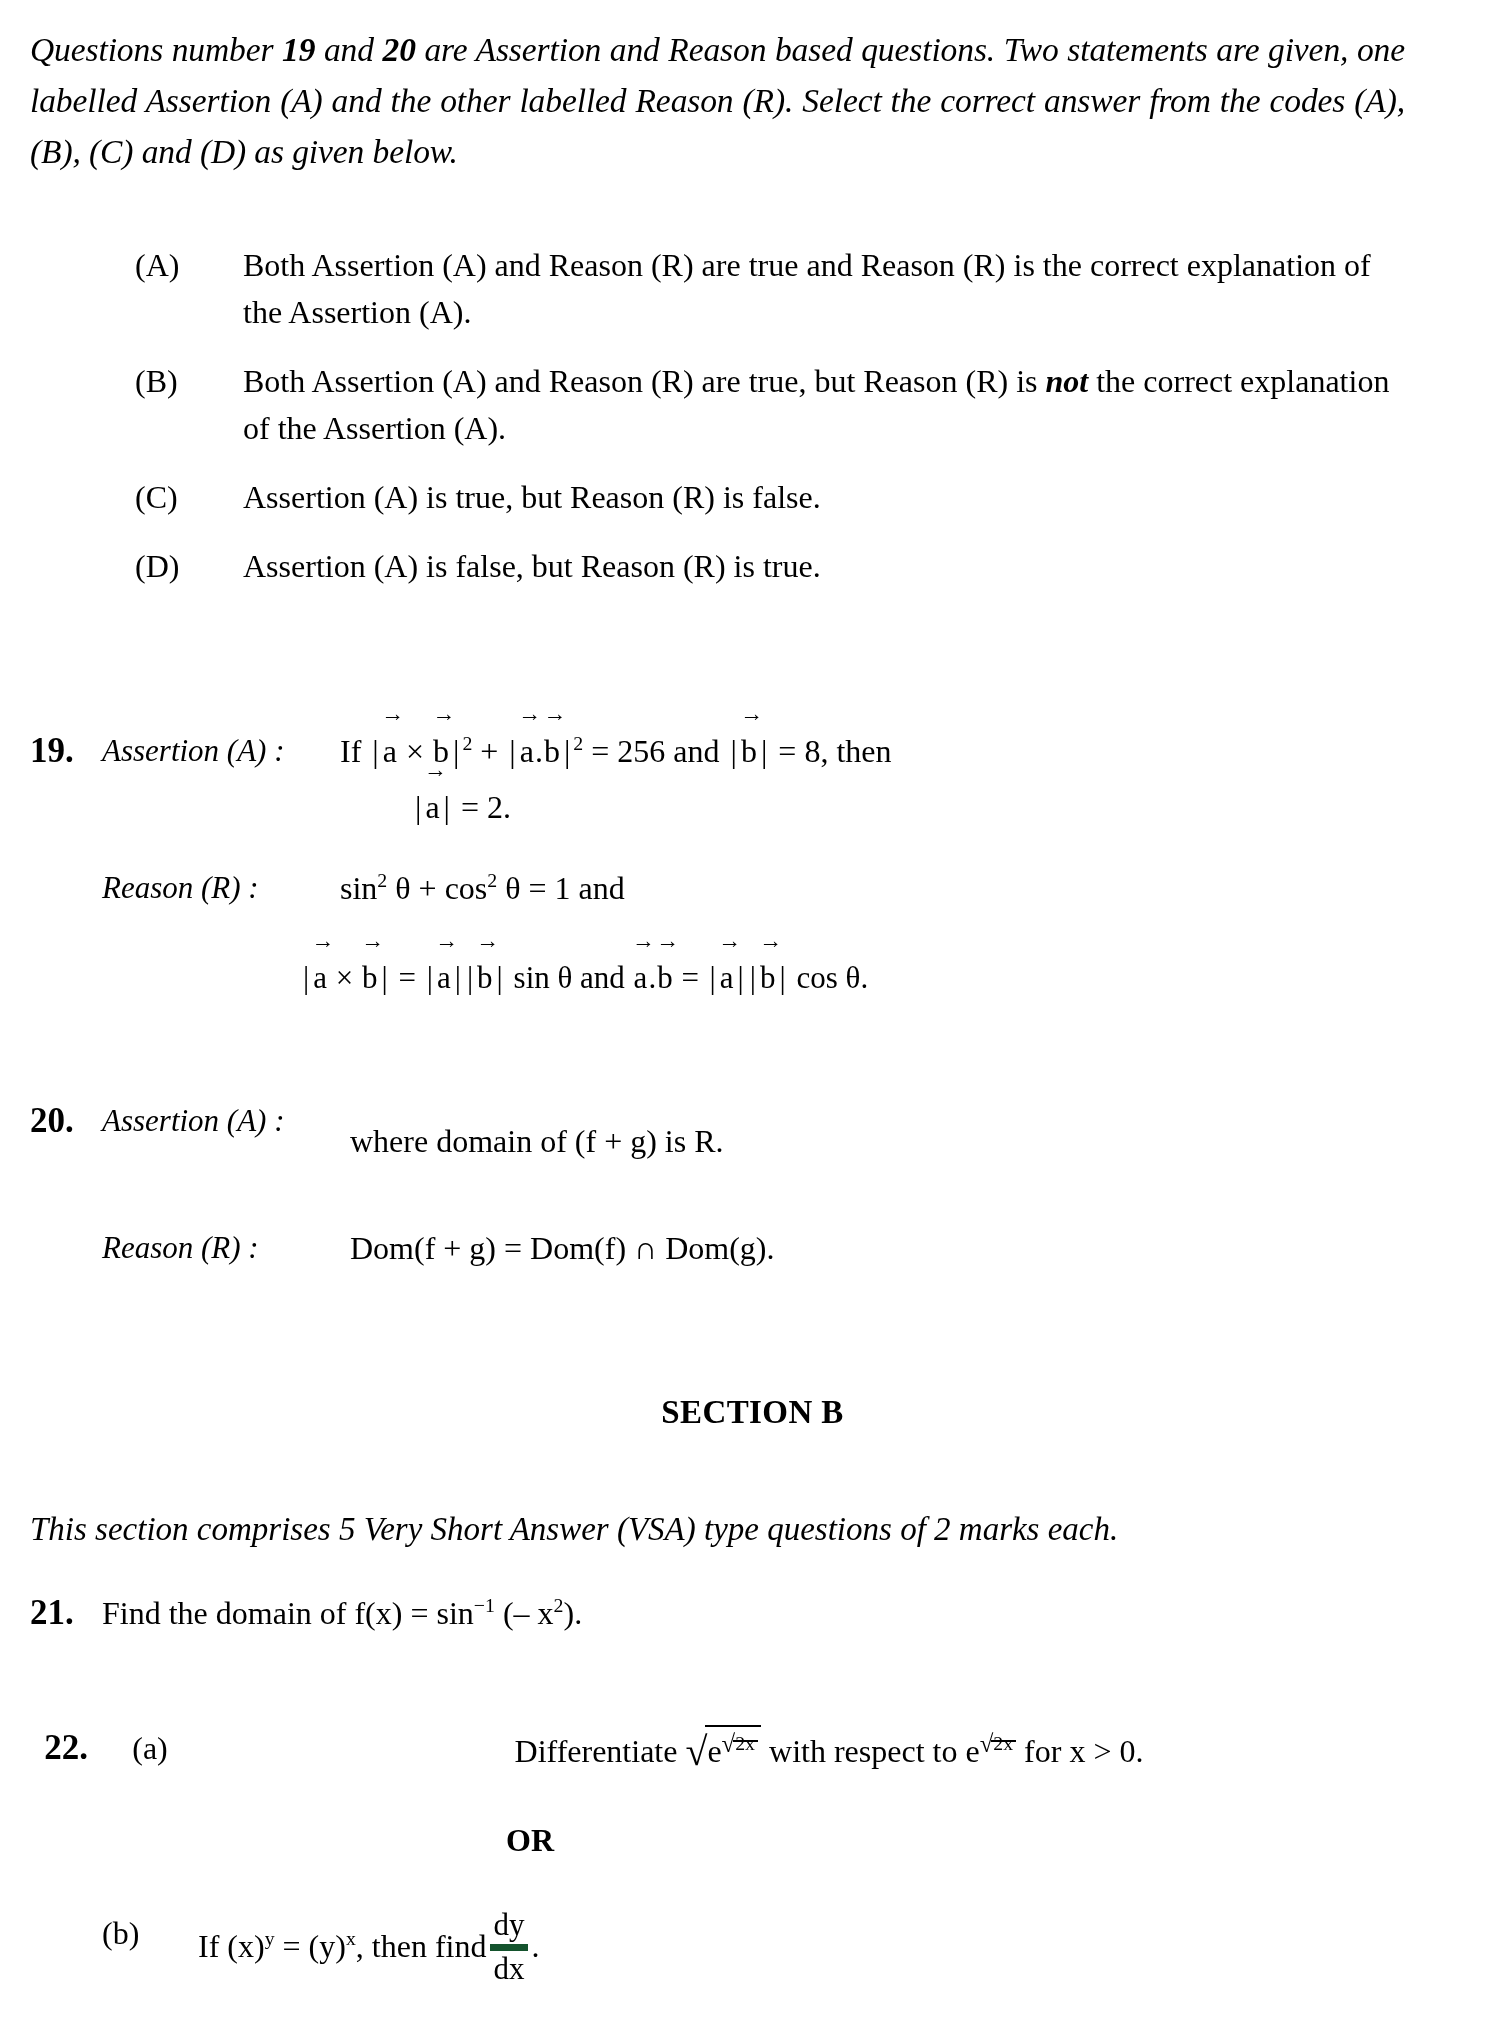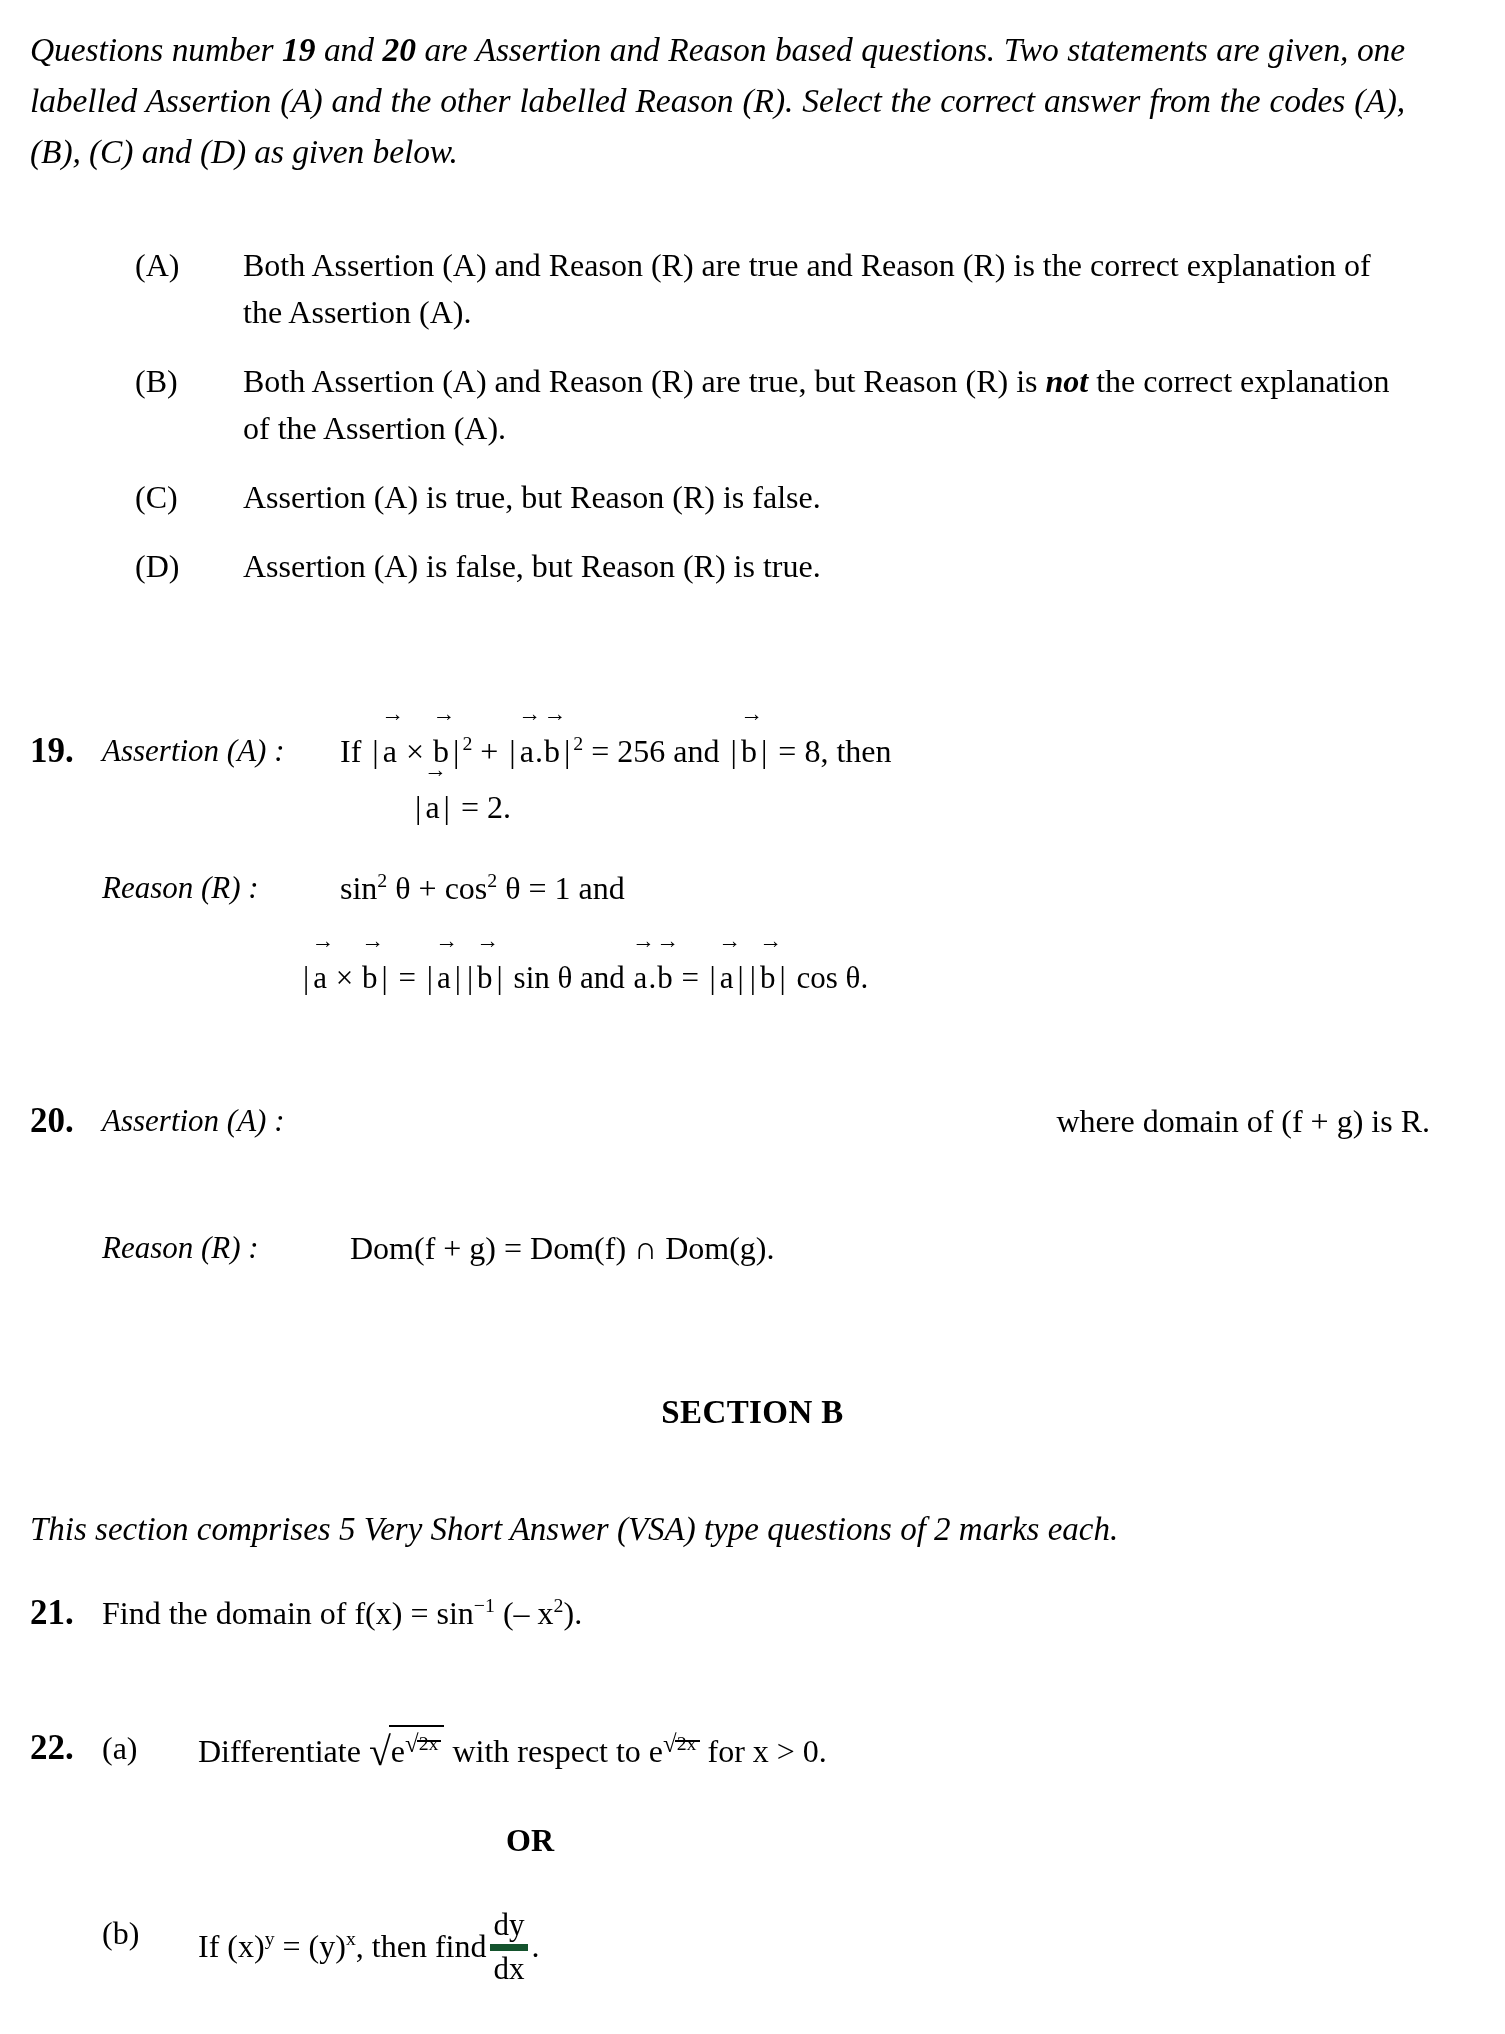--- a/index.html
+++ b/index.html
@@ -259,40 +259,40 @@
       <span>=</span>
       <span class="bar">|</span><span class="vec"><span class="arw">→</span><span>a</span></span><span class="bar">|</span><span class="bar">|</span><span class="vec"><span class="arw">→</span><span>b</span></span><span class="bar">|</span>
       <span>cos θ.</span>
     </span>
   </div>
 
   <div class="qrow" style="left:30px; top:1098px; width:1400px;">
     <span class="qnum">20.</span>
     <span class="qlabel" style="width:248px; flex:0 0 248px;">Assertion (A) :</span>
     <span class="qbody">
-      <span class="indent-line" style="margin-top:0;text-align:right;">where domain of (f + g) is R.</span>
+      <span class="indent-line" style="margin-top:20px;">where domain of (f + g) is R.</span>
     </span>
   </div>
 
   <div class="qrow" style="left:30px; top:1225px; width:1400px;">
     <span class="qnum"></span>
     <span class="qlabel" style="width:248px; flex:0 0 248px;">Reason (R) :</span>
     <span class="qbody">Dom(f + g) = Dom(f) ∩ Dom(g).</span>
   </div>
 
   <div class="section-head" style="top:1394px;">SECTION B</div>
 
   <div class="section-note" style="top:1506px;">This section comprises 5 Very Short Answer (VSA) type questions of 2 marks each.</div>
 
   <div class="qrow" style="left:30px; top:1590px; width:1400px;">
     <span class="qnum">21.</span>
     <span class="qbody"><span>Find the domain of  f(x) = sin</span><sup class="exp">−1</sup><span> (– x</span><sup class="exp">2</sup><span>).</span></span>
   </div>
 
-  <div class="qrow" style="left:30px; top:1725px; width:1430px;">
+  <div class="qrow" style="left:30px; top:1725px; width:1430px;text-align:center;">
     <span class="qnum">22.</span>
     <span class="sub-tag">(a)</span>
     <span class="qbody">
       <span>Differentiate</span>
       <span class="sqrt"><span class="radical">√</span><span class="rad-body"><span>e</span><sup class="exp"><span class="sqrt"><span class="radical">√</span><span class="rad-body">2x</span></span></sup></span></span>
       <span>with respect to</span>
       <span><span>e</span><sup class="exp"><span class="sqrt"><span class="radical">√</span><span class="rad-body">2x</span></span></sup></span>
       <span>for x &gt; 0.</span>
     </span>
   </div>

